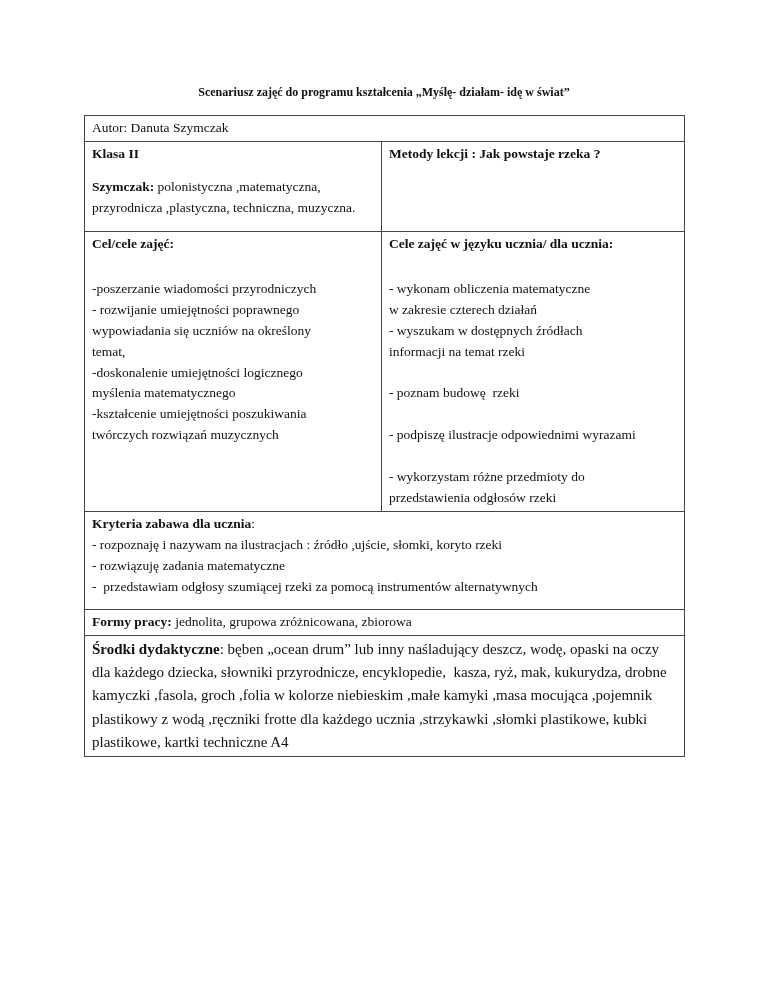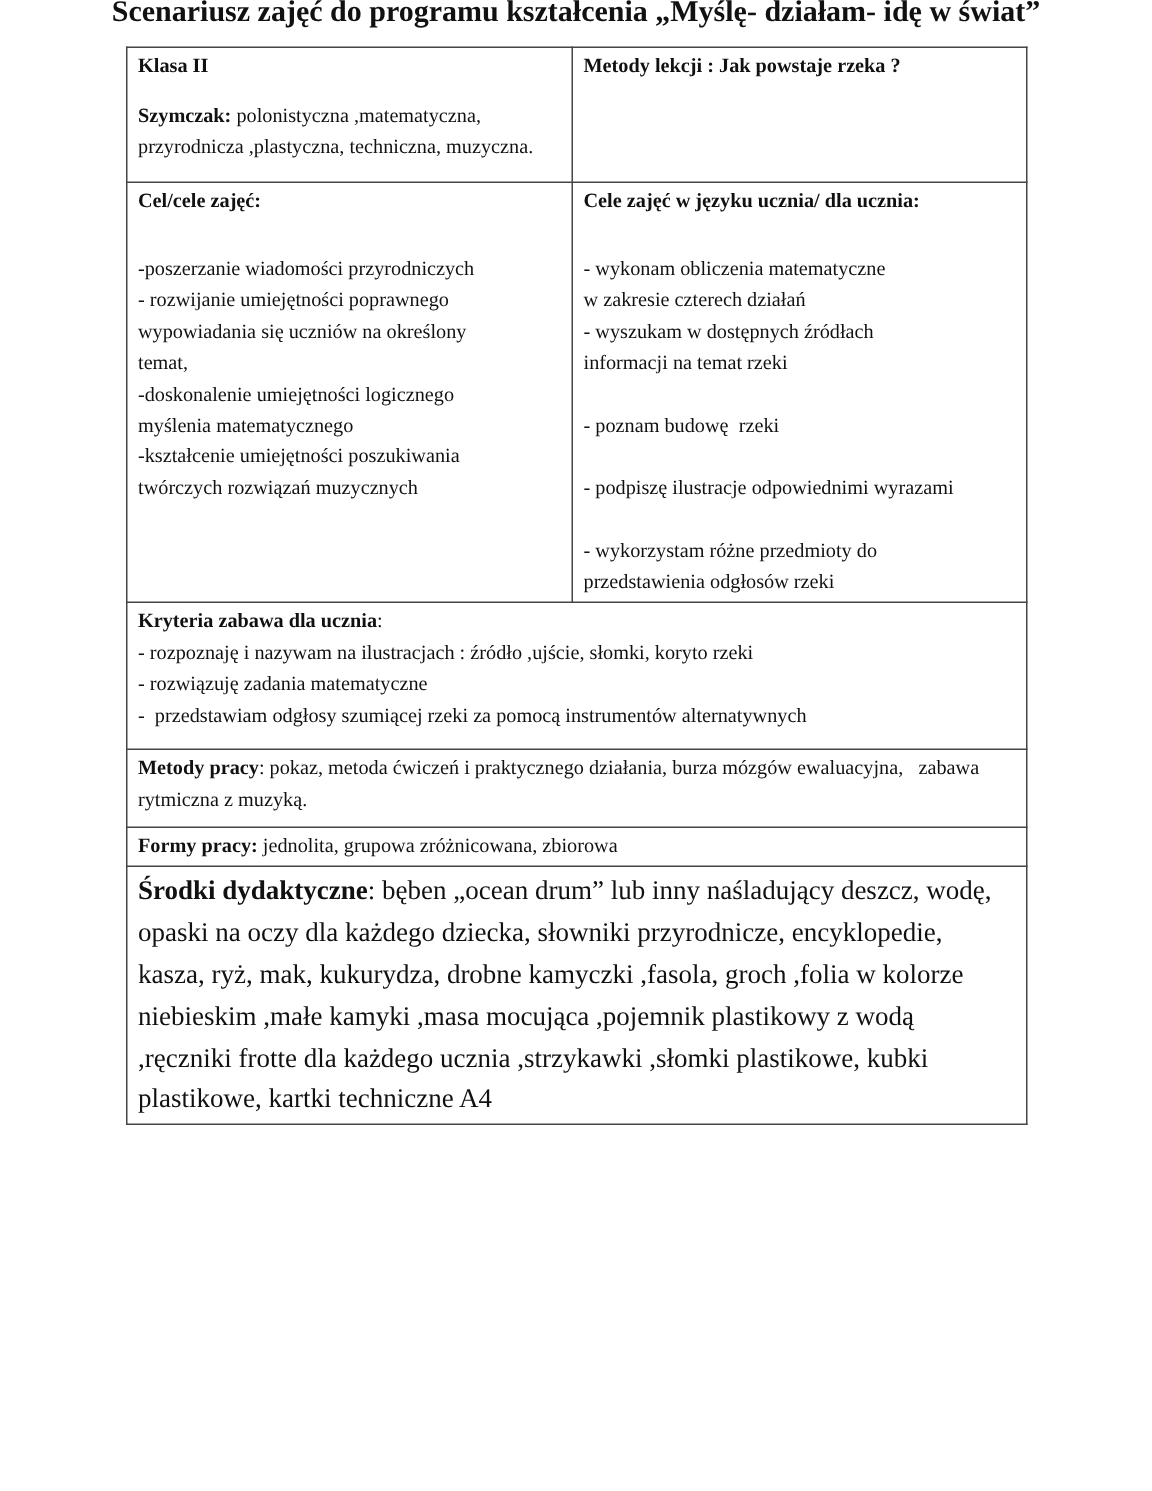--- a/index.html
+++ b/index.html
@@ -14,22 +14,23 @@
     overflow: hidden;
   }
   .page {
     position: relative;
     width: 768px;
     height: 994px;
     background: #ffffff;
   }
   .doc-title {
     margin: 0;
+    padding-top: 84px;
     text-align: center;
-    font-size: 20px;
+    font-size: 12px;
     font-weight: bold;
     line-height: 17px;
     white-space: pre-wrap;
   }
   table.doc-table {
     border-collapse: collapse;
     table-layout: fixed;
     width: 600px;
     margin: 14px 0 0 84px;
   }
@@ -45,21 +46,21 @@
   .b { font-weight: bold; }
   .prewrap { white-space: pre-wrap; }
 
   .row-autor td   { height: 18px; padding-top: 1px; }
   .row-klasa td   { height: 90px; }
   .row-cele td    { height: 223px; }
   .row-kryteria td{ height: 98px; line-height: 1.5; }
   .row-podstawa td{ height: 124px; }
   .row-metody td  { height: 52px; line-height: 1.6; }
   .row-formy td   { height: 24px; margin-top: 36px; }
-  .row-srodki td  { height: 97px; font-size: 18px; line-height: 1.3; }
+  .row-srodki td  { height: 97px; font-size: 15px; line-height: 1.3; }
 
   .row-klasa .cell-heading { margin-bottom: 12px; }
   .row-cele  .cell-heading { margin-bottom: 24px; }
   .podstawa-text {
     padding-top: 22px;
     font-weight: bold;
     line-height: 2.15;
     white-space: pre-wrap;
   }
 </style>
@@ -70,20 +71,25 @@
 
   <h1 class="doc-title">Scenariusz zajęć do programu kształcenia „Myślę- działam- idę w świat”</h1>
 
   <table class="doc-table">
     <colgroup>
       <col class="c-left">
       <col class="c-right">
     </colgroup>
 
     <tbody>
+        <tr class="row-autor">
+      <td colspan="2">
+        <p class="prewrap">Autor: Danuta Szymczak</p>
+      </td>
+    </tr>
 
     <tr class="row-klasa">
       <td>
         <p class="b cell-heading">Klasa II</p>
         <p class="prewrap"><span class="b">Szymczak:</span><span> polonistyczna ,matematyczna, przyrodnicza ,plastyczna, techniczna, muzyczna.</span></p>
       </td>
       <td>
         <p class="b prewrap">Metody lekcji : Jak powstaje rzeka ?</p>
       </td>
     </tr>
@@ -119,25 +125,20 @@
     <tr class="row-kryteria">
       <td colspan="2">
         <p><span class="b">Kryteria zabawa dla ucznia</span><span>:</span></p>
         <div class="prewrap">- rozpoznaję i nazywam na ilustracjach : źródło ,ujście, słomki, koryto rzeki
 - rozwiązuję zadania matematyczne
 -  przedstawiam odgłosy szumiącej rzeki za pomocą instrumentów alternatywnych</div>
       </td>
     </tr>
 
 
-    <tr class="row-metody">
-      <td colspan="2">
-        <p class="prewrap"><span class="b">Metody pracy</span><span>: pokaz, metoda ćwiczeń i praktycznego działania, burza mózgów ewaluacyjna,   zabawa rytmiczna z muzyką.</span></p>
-      </td>
-    </tr>
 
     <tr class="row-formy">
       <td colspan="2">
         <p class="prewrap"><span class="b">Formy pracy:</span><span> jednolita, grupowa zróżnicowana, zbiorowa</span></p>
       </td>
     </tr>
 
     <tr class="row-srodki">
       <td colspan="2">
         <p class="prewrap"><span class="b">Środki dydaktyczne</span><span>: bęben „ocean drum” lub inny naśladujący deszcz, wodę, opaski na oczy dla każdego dziecka, słowniki przyrodnicze, encyklopedie,  kasza, ryż, mak, kukurydza, drobne kamyczki ,fasola, groch ,folia w kolorze niebieskim ,małe kamyki ,masa mocująca ,pojemnik plastikowy z wodą ,ręczniki frotte dla każdego ucznia ,strzykawki ,słomki plastikowe, kubki plastikowe, kartki techniczne A4</span></p>

